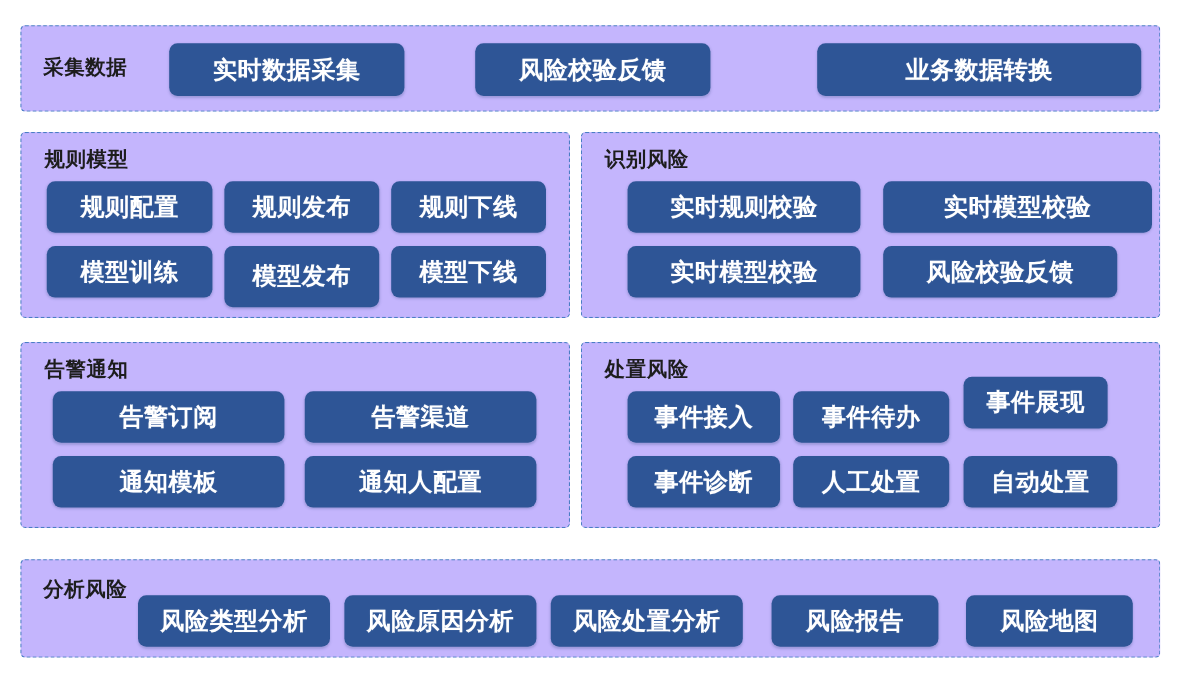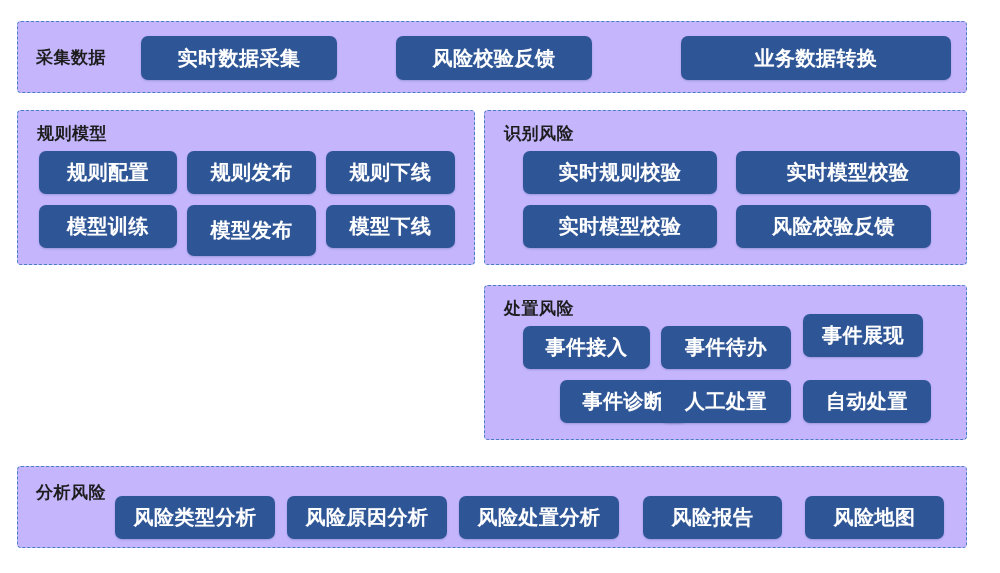--- a/index.html
+++ b/index.html
@@ -108,29 +108,38 @@
   <div class="panel section" id="panel-identify">
     <div class="panel-title">识别风险</div>
 
     <div class="btn" style="left:38px;  top:40px; width:194px; height:43px;">实时规则校验</div>
     <div class="btn" style="left:251px; top:40px; width:224px; height:43px;">实时模型校验</div>
 
     <div class="btn" style="left:38px;  top:94px; width:194px; height:43px;">实时模型校验</div>
     <div class="btn" style="left:251px; top:94px; width:195px; height:43px;">风险校验反馈</div>
   </div>
 
+  <div class="panel section" id="panel-alarm">
+    <div class="panel-title">告警通知</div>
+
+    <div class="btn" style="left:26px;  top:40px; width:193px; height:43px;">告警订阅</div>
+    <div class="btn" style="left:236px; top:40px; width:193px; height:43px;">告警渠道</div>
+
+    <div class="btn" style="left:26px;  top:94px; width:193px; height:43px;">通知模板</div>
+    <div class="btn" style="left:236px; top:94px; width:193px; height:43px;">通知人配置</div>
+  </div>
 
   <div class="panel section" id="panel-handle">
     <div class="panel-title">处置风险</div>
 
     <div class="btn" style="left:38px;  top:40px; width:127px; height:43px;">事件接入</div>
     <div class="btn" style="left:176px; top:40px; width:130px; height:43px;">事件待办</div>
     <div class="btn" style="left:318px; top:28px; width:120px; height:43px;">事件展现</div>
 
-    <div class="btn" style="left:38px;  top:94px; width:127px; height:43px;margin-left:37px;">事件诊断</div>
+    <div class="btn" style="left:38px;  top:94px; width:127px; height:43px;">事件诊断</div>
     <div class="btn" style="left:176px; top:94px; width:130px; height:43px;">人工处置</div>
     <div class="btn" style="left:318px; top:94px; width:128px; height:43px;">自动处置</div>
   </div>
 
   <div class="panel" id="panel-analyse">
     <div class="panel-title">分析风险</div>
 
     <div class="btn" style="left:97px;  top:29px; width:160px; height:43px;">风险类型分析</div>
     <div class="btn" style="left:269px; top:29px; width:160px; height:43px;">风险原因分析</div>
     <div class="btn" style="left:441px; top:29px; width:160px; height:43px;">风险处置分析</div>

